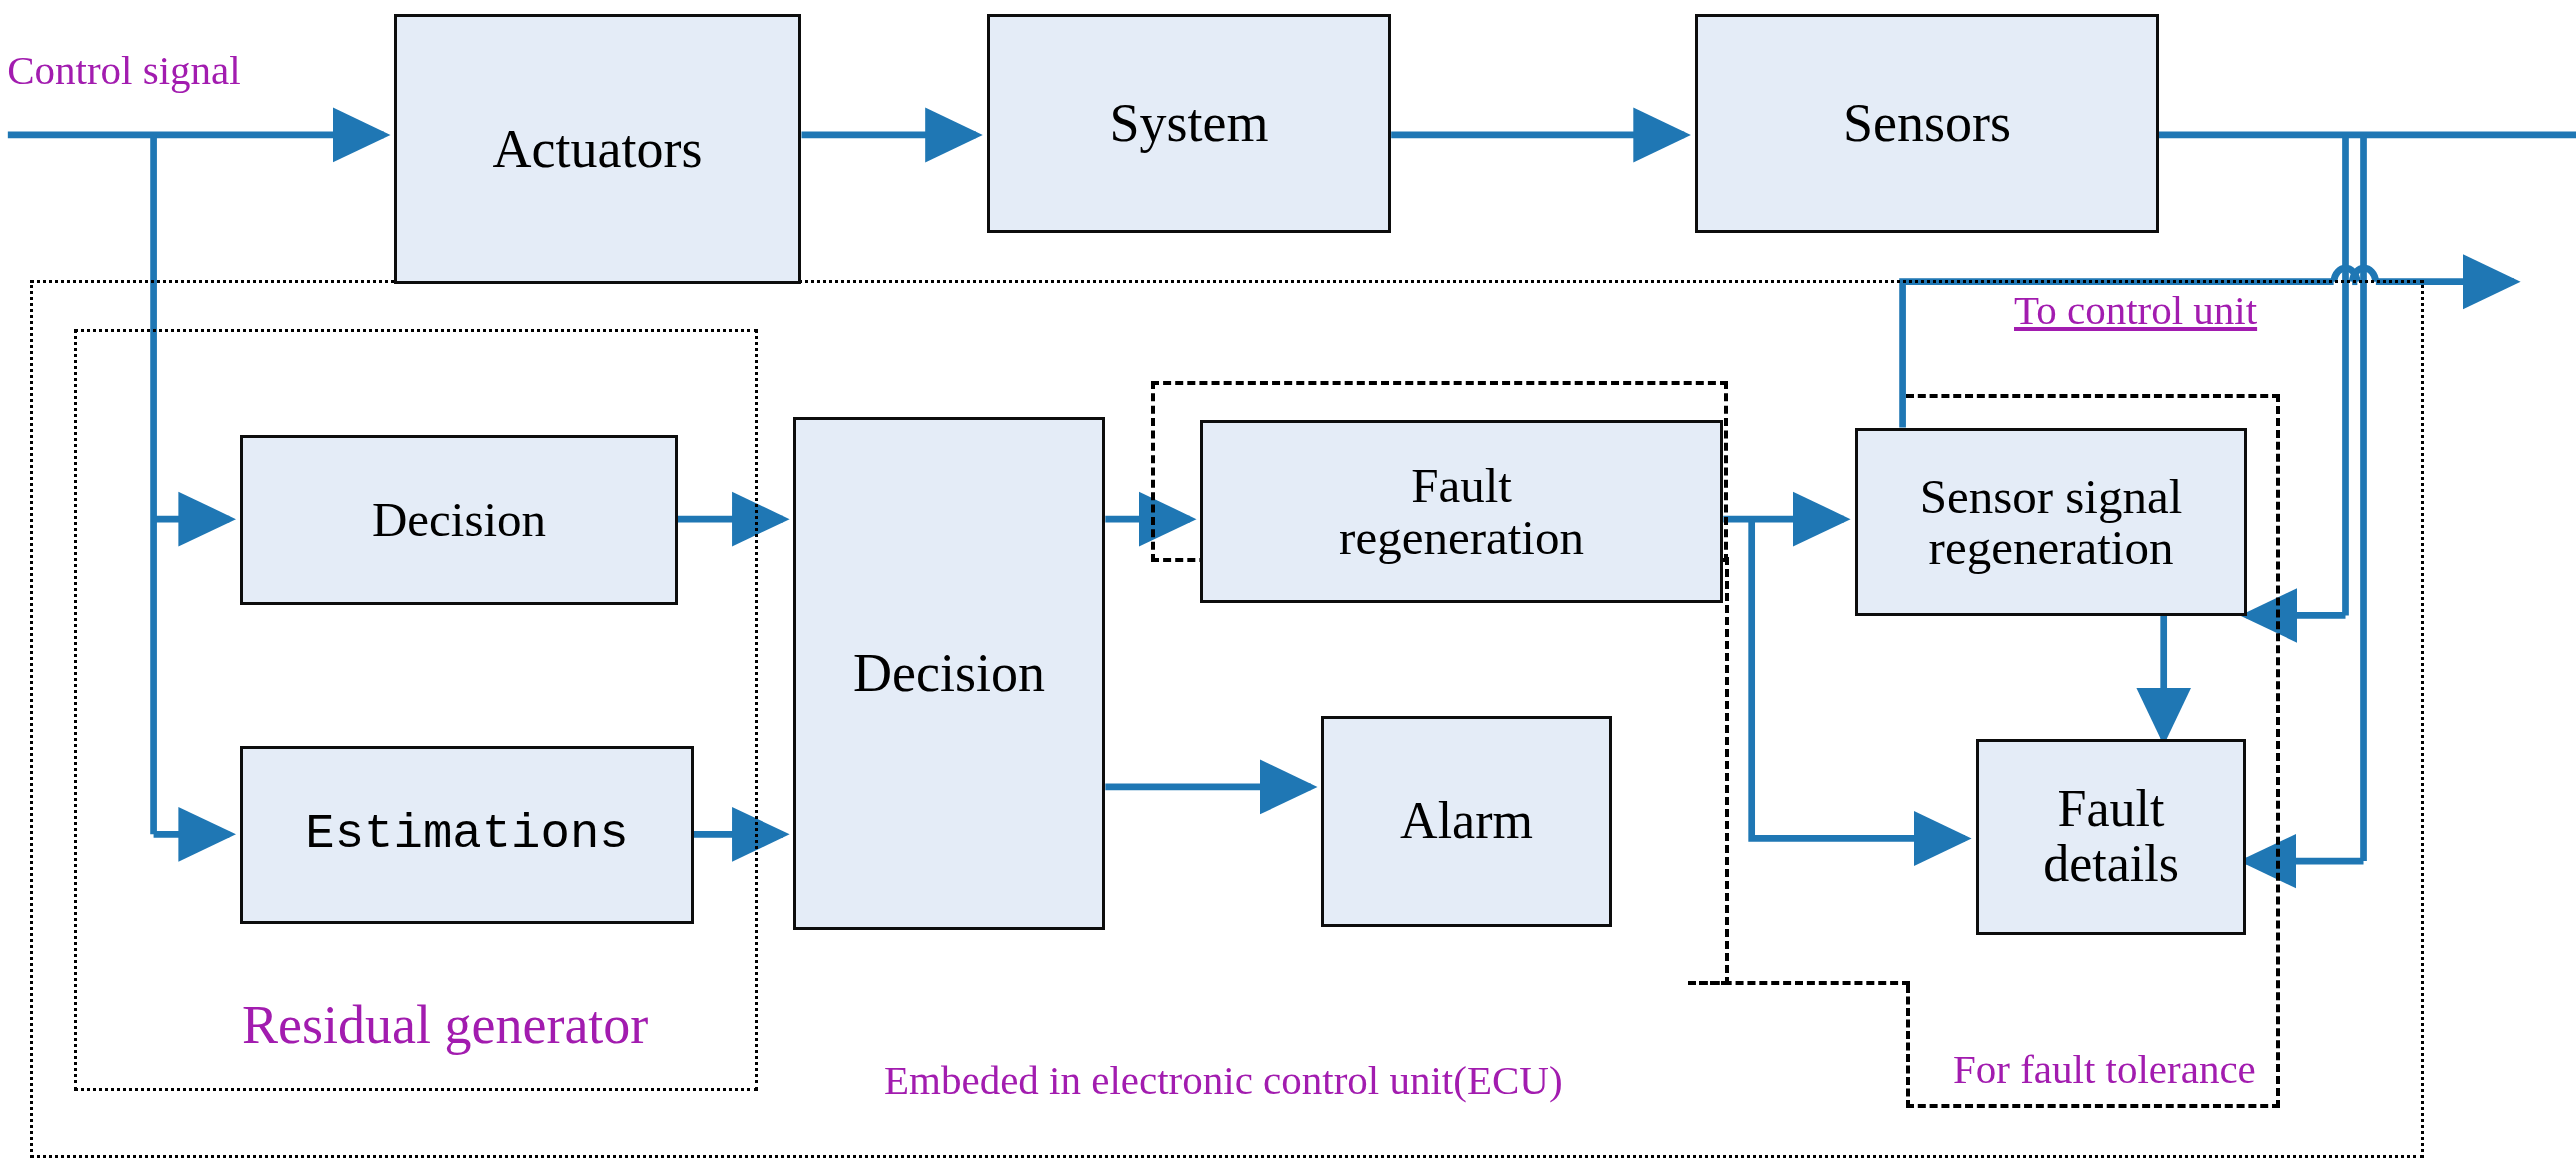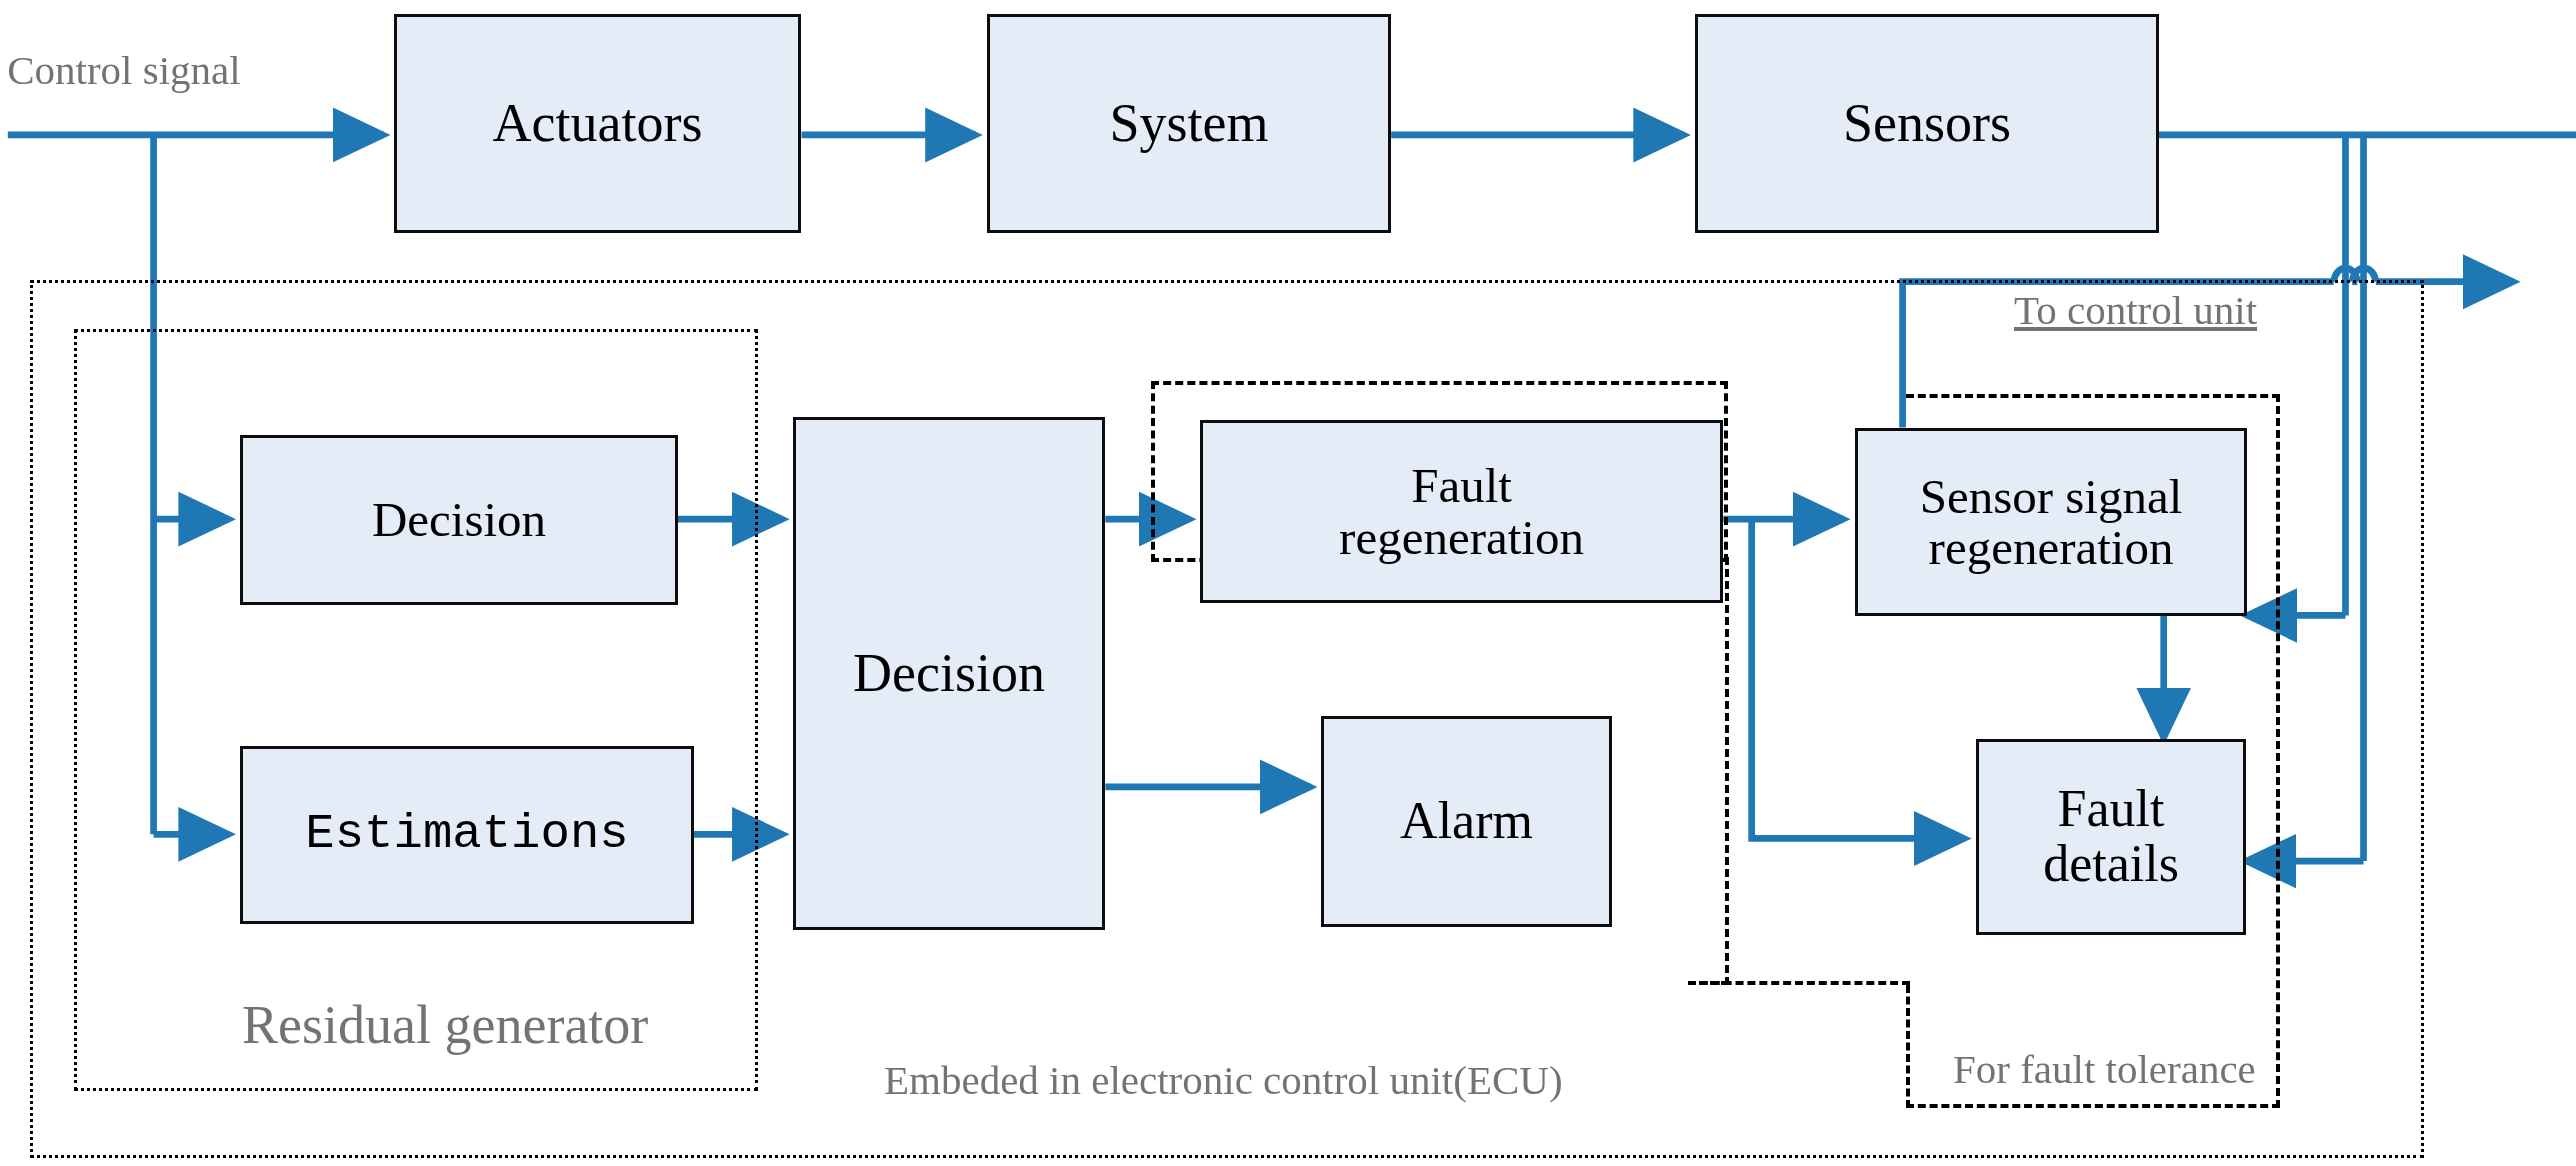--- a/index.html
+++ b/index.html
@@ -15,21 +15,21 @@
     display:flex;align-items:center;justify-content:center;
     text-align:center;
     color:#000;
     line-height:1.05;
     font-family:"Liberation Serif","DejaVu Serif",serif;
     z-index:5;
   }
   .blk span{display:block;width:100%;}
   .free-label{
     position:absolute;
-    color:#737373;
+    color:#a21caf;
     white-space:nowrap;
     font-family:"Liberation Serif","DejaVu Serif",serif;
     z-index:6;
   }
   .dashframe{
     position:absolute;
     box-sizing:border-box;
     z-index:2;
     pointer-events:none;
   }
@@ -103,21 +103,21 @@
               border-right:4.6px dashed #000;border-bottom:4.6px dashed #000;
               border-left:0;border-top:0;"></div>
   <div class="dashframe" style="left:1688px;top:981px;width:222px;height:4.6px;
               border-top:4.6px dashed #000;"></div>
 
   <div class="dashframe" style="left:1906px;top:394px;width:374px;height:714px;
               border:4.6px dashed #000;border-left:0;"></div>
   <div class="dashframe" style="left:1906px;top:985px;width:4.6px;height:123px;
               border-left:4.6px dashed #000;"></div>
 
-  <div class="blk" style="left:394px;top:14px;width:407px;height:219px;font-size:54px;">
+  <div class="blk" style="left:394px;top:14px;width:407px;height:270px;font-size:54px;">
     <span>Actuators</span>
   </div>
 
   <div class="blk" style="left:1695px;top:14px;width:464px;height:219px;font-size:54px;">
     <span>Sensors</span>
   </div>
 
   <div class="blk" style="left:987px;top:14px;width:404px;height:219px;font-size:54px;">
     <span>System</span>
   </div>

